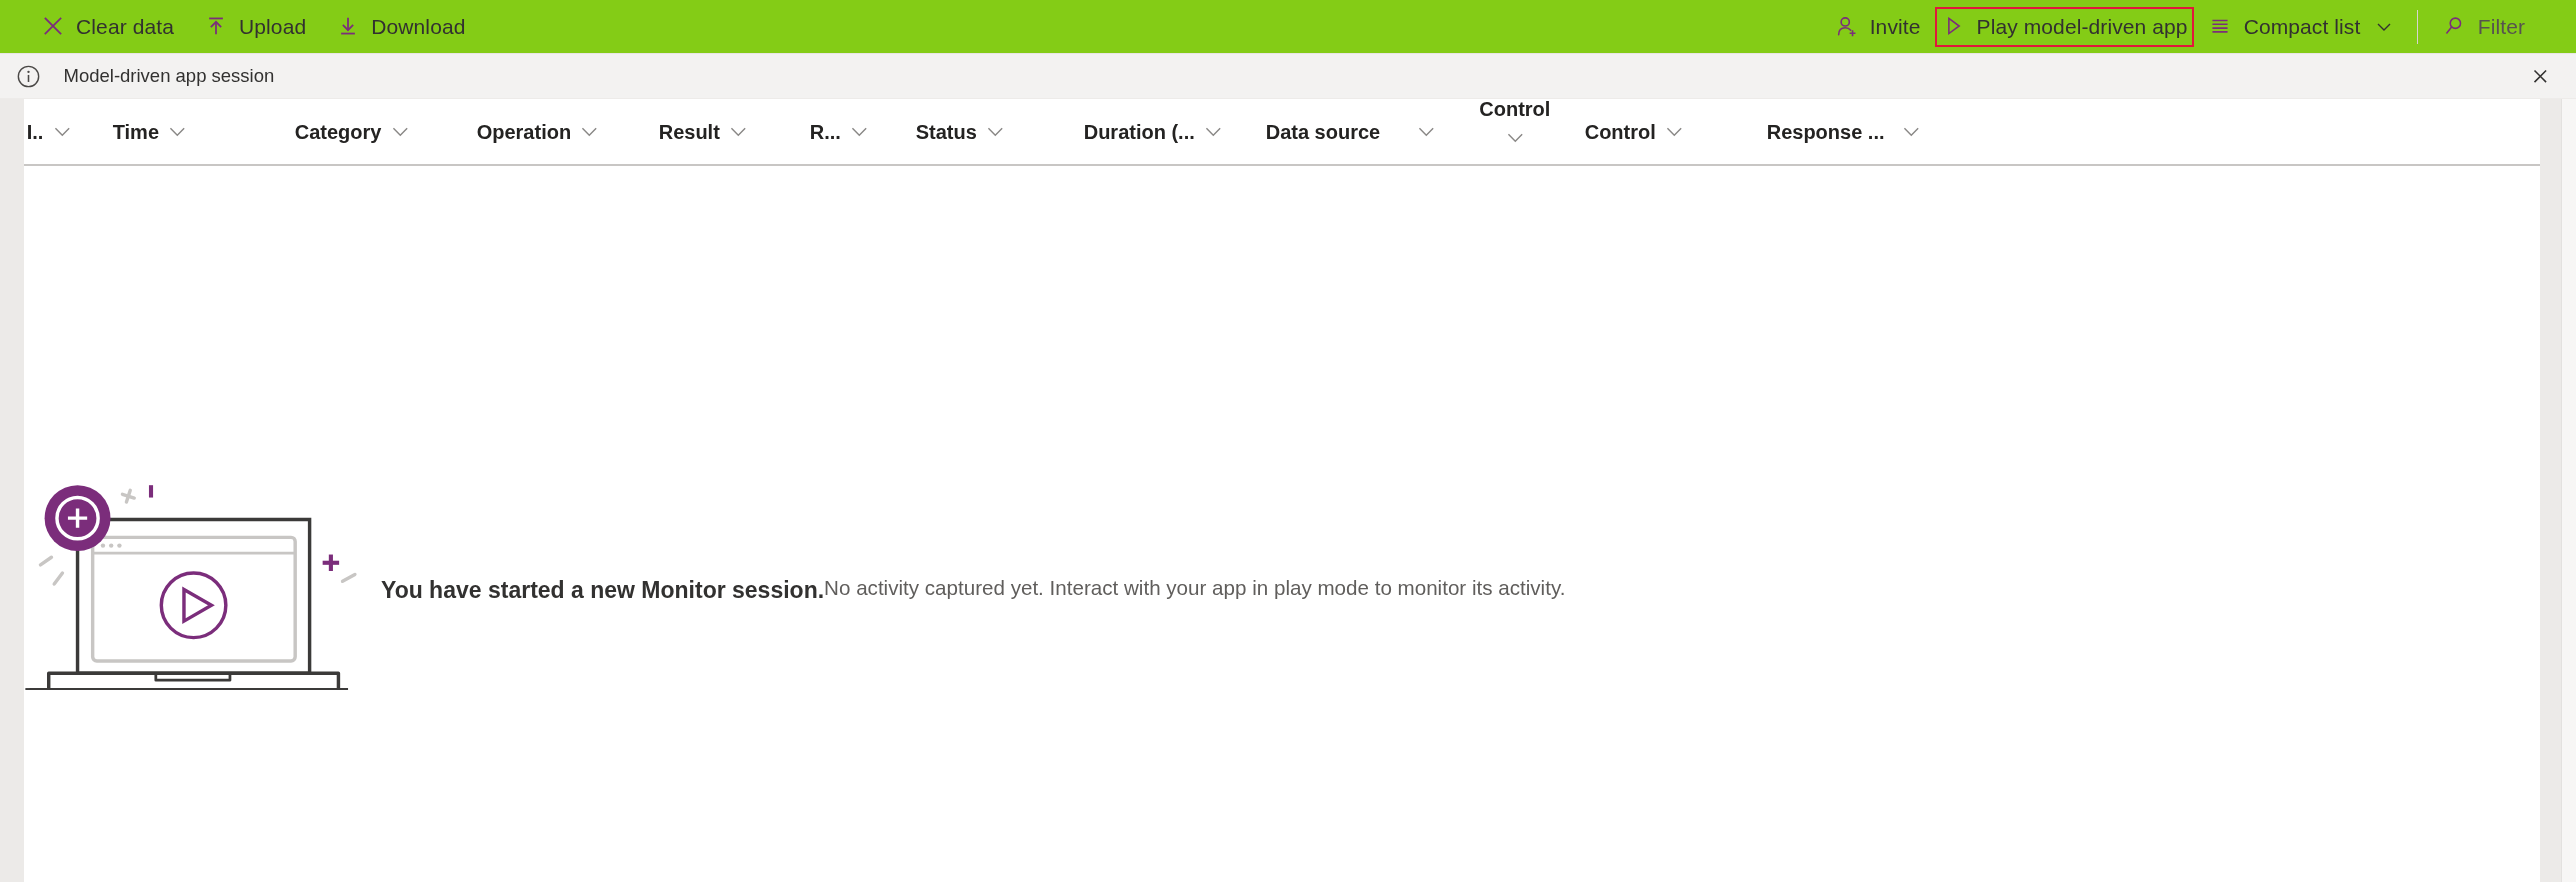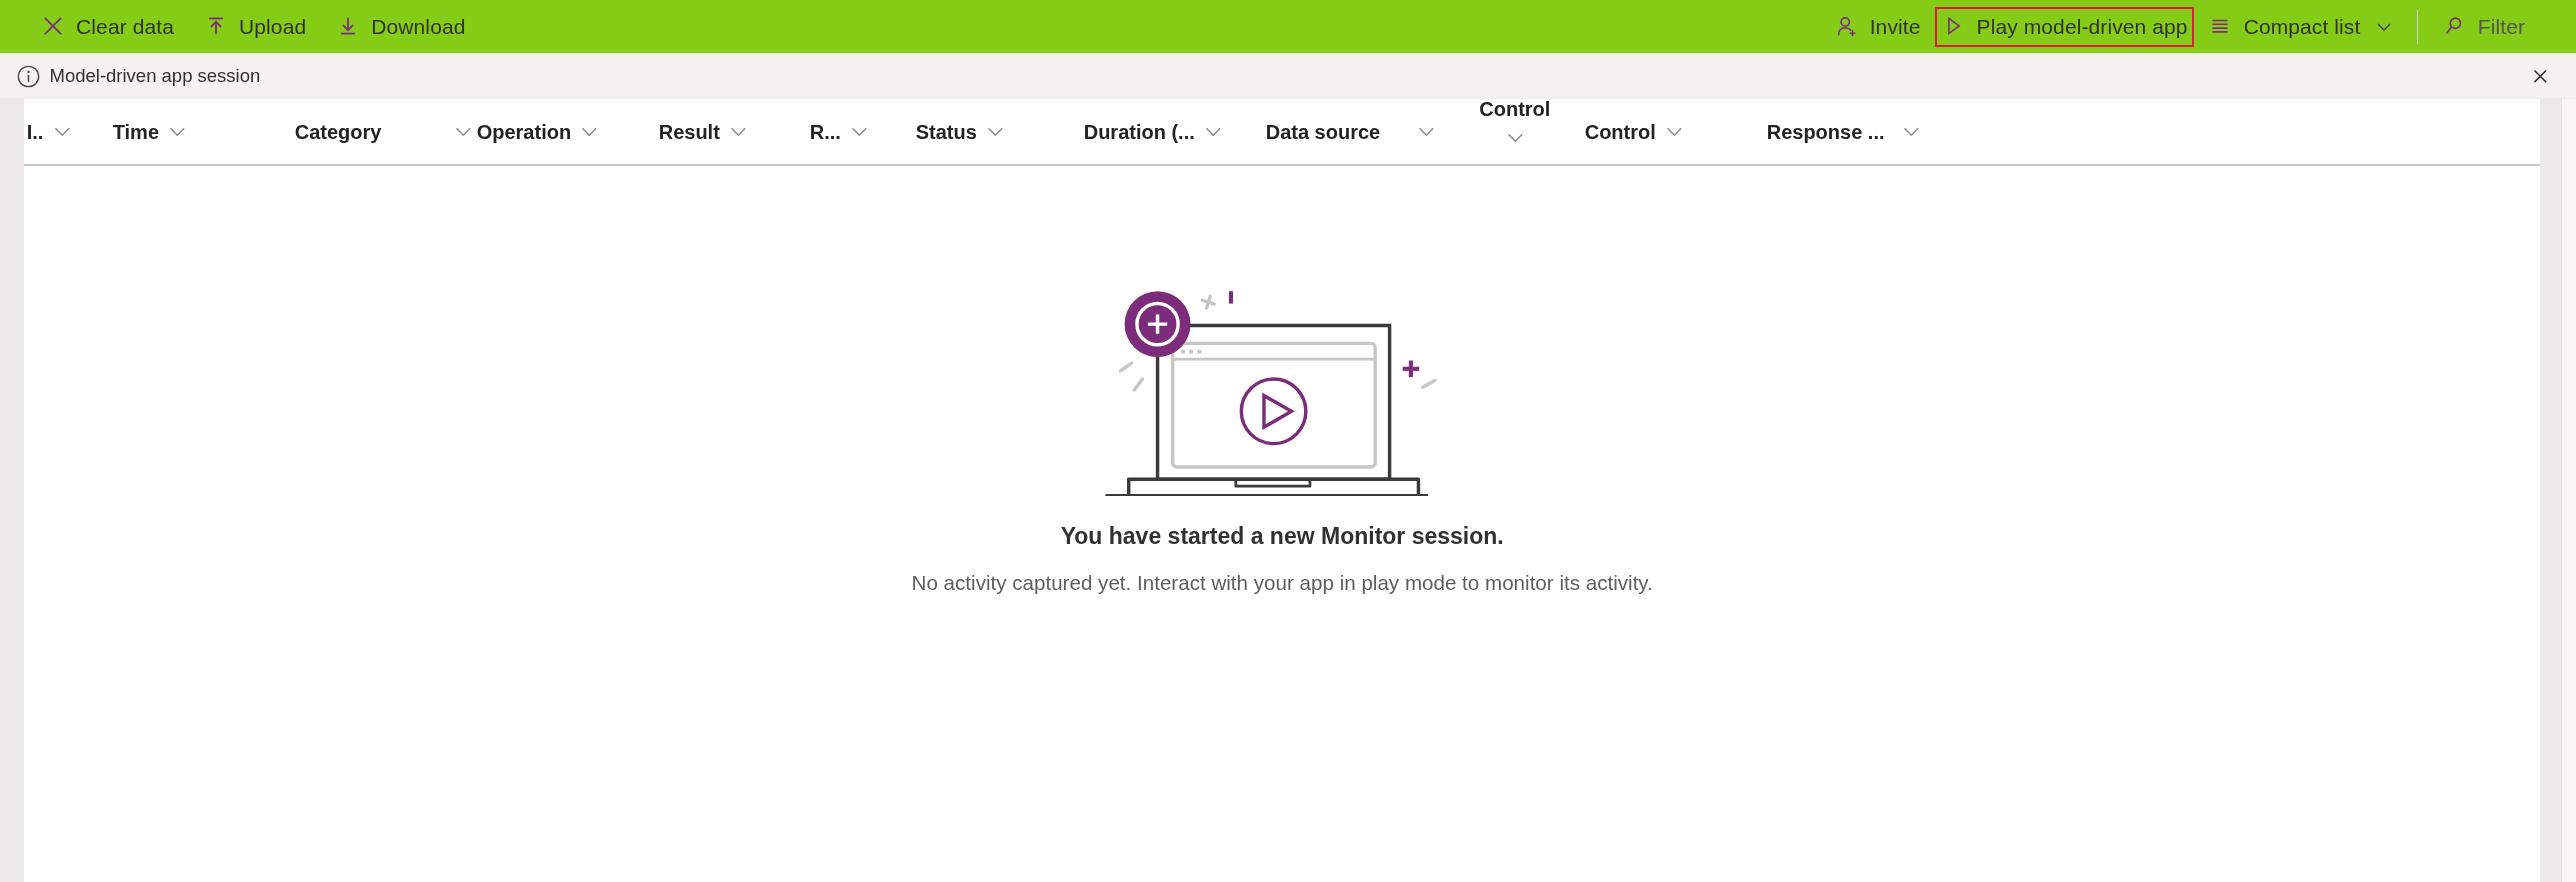--- a/index.html
+++ b/index.html
@@ -107,21 +107,21 @@
     width: 27.5px;
     height: 27.5px;
     display: inline-flex;
     align-items: center;
     justify-content: center;
     flex: none;
   }
   .infobar-text {
     font-size: 18.5px;
     color: #323130;
-    margin-left: 7px;
+    margin-left: 21px;
     line-height: 1;
   }
   .infobar-close {
     margin-left: auto;
     margin-right: 19px;
     width: 33px;
     height: 33px;
     display: inline-flex;
     align-items: center;
     justify-content: center;
@@ -193,21 +193,20 @@
     display: inline-flex;
     align-items: center;
     justify-content: center;
     flex: none;
   }
 
   
   .empty-state {
     flex: 1;
     display: flex;
-    flex-direction: column;
     align-items: center;
     justify-content: flex-start;
     padding-top: 103px;
     min-height: 0;
   }
   .illustration {
     width: 357px;
     height: 227px;
     position: relative;
   }
@@ -354,21 +353,21 @@
             </span>
           </div>
           <div class="col" style="width: 182px;">
             <span class="col-label">Time</span>
             <span class="col-chev">
               <svg viewBox="0 0 24 24" width="20.6" height="20.6">
                 <path d="M4 8.5 L12 16.5 L20 8.5" stroke="#8a8886" stroke-width="1.7" fill="none" stroke-linecap="butt" stroke-linejoin="miter"></path>
               </svg>
             </span>
           </div>
-          <div class="col" style="width: 182px; justify-content: space-between;">
+          <div class="col" style="width: 182px;">
             <span class="col-label">Category</span>
             <span class="col-chev">
               <svg viewBox="0 0 24 24" width="20.6" height="20.6">
                 <path d="M4 8.5 L12 16.5 L20 8.5" stroke="#8a8886" stroke-width="1.7" fill="none" stroke-linecap="butt" stroke-linejoin="miter"></path>
               </svg>
             </span>
           </div>
           <div class="col" style="width: 182px;">
             <span class="col-label">Operation</span>
             <span class="col-chev">

